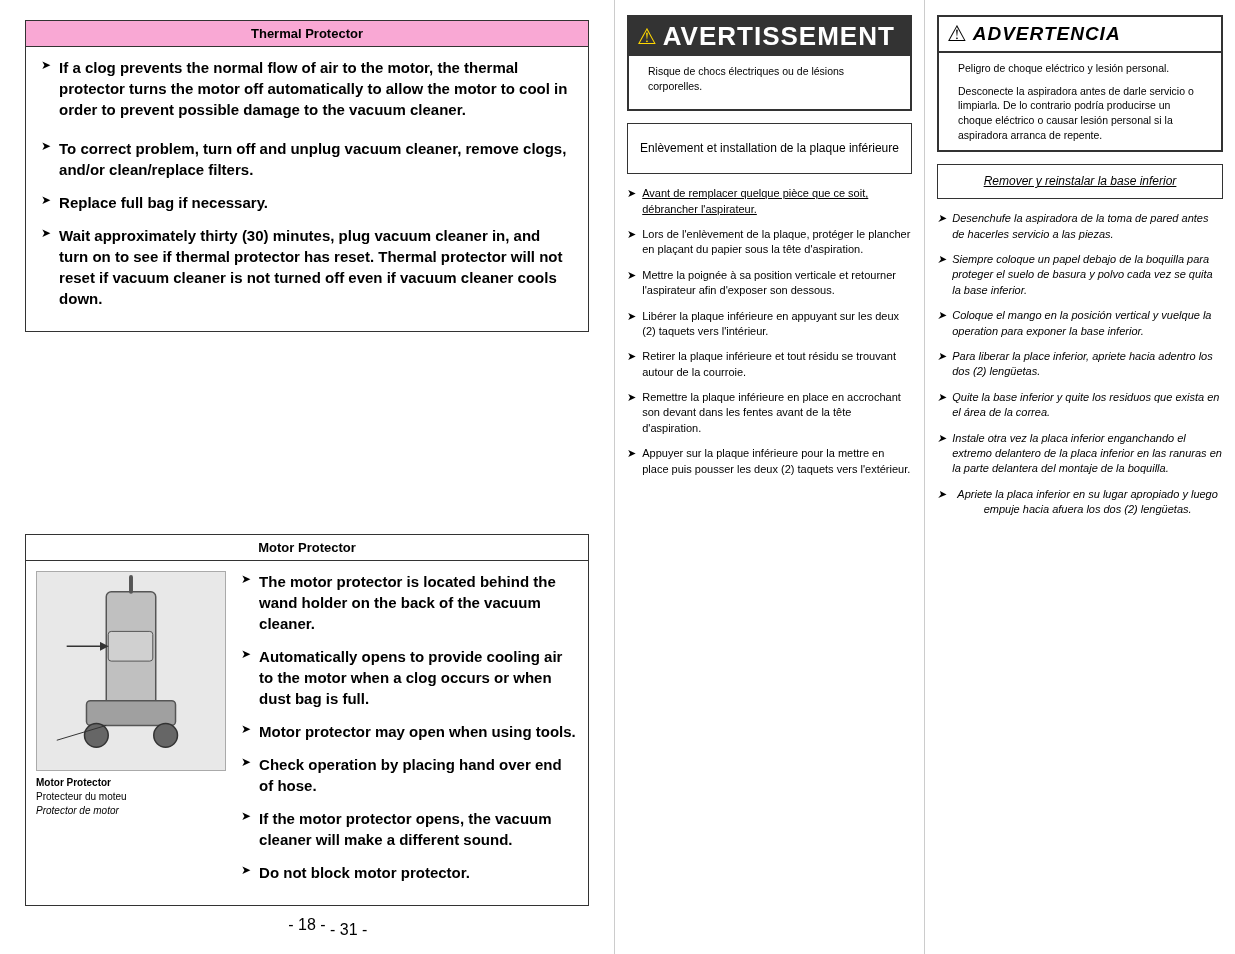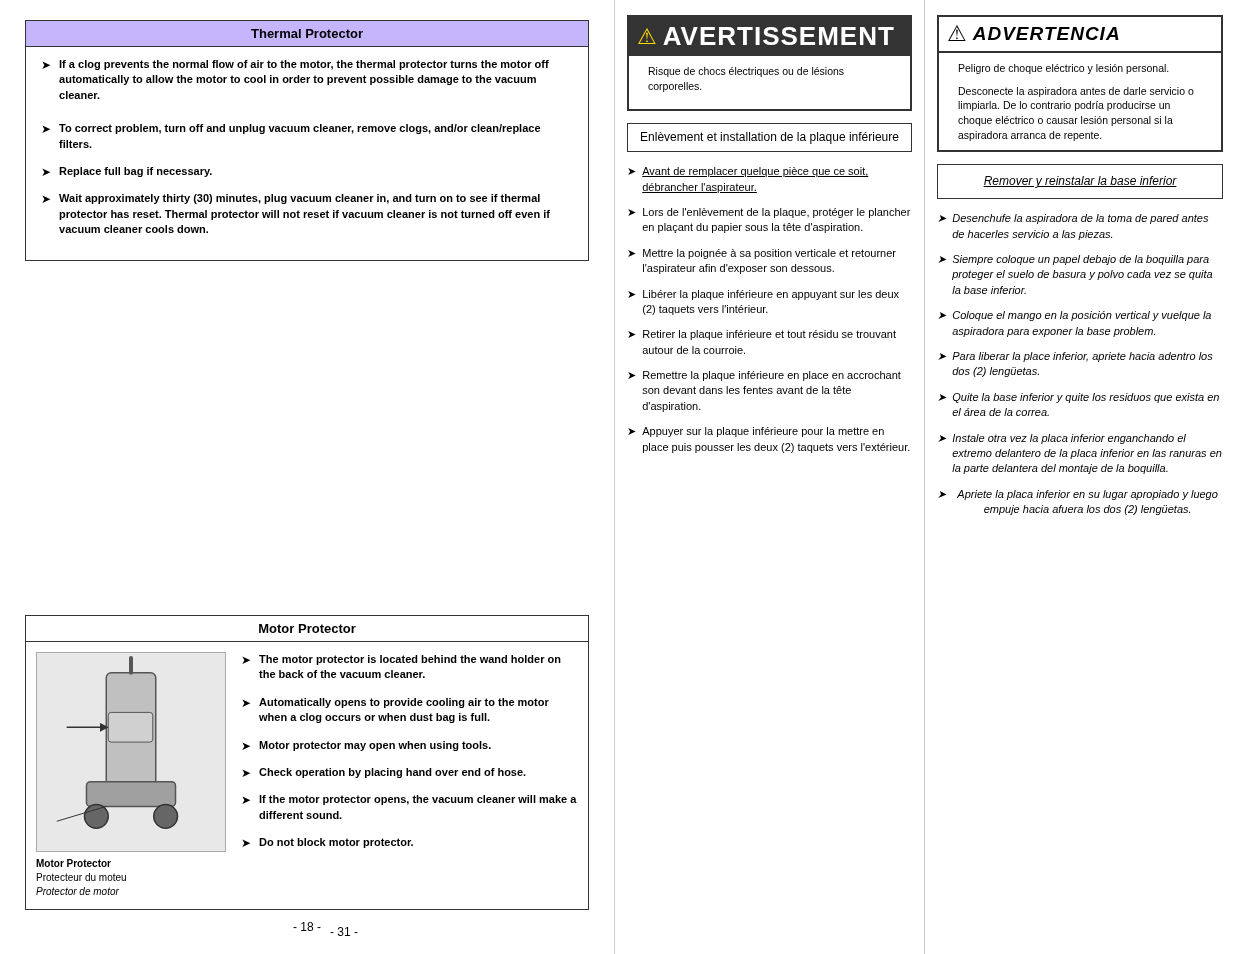--- a/index.html
+++ b/index.html
@@ -36,40 +36,40 @@
     .section-box {
       border: 1.5px solid #333;
       margin-bottom: 15px;
     }
     .section-title {
       text-align: center;
       font-weight: bold;
       font-size: 13px;
       padding: 5px 10px;
       border-bottom: 1.5px solid #333;
-      background: #c4b5fd;
+      background: #f9a8d4;
     }
     .section-content {
       padding: 10px 15px;
     }
 
     
     .bullet-item {
       display: flex;
       margin-bottom: 12px;
       align-items: flex-start;
     }
     .arrow {
       font-size: 12px;
       margin-right: 8px;
       margin-top: 1px;
       flex-shrink: 0;
     }
     .bullet-text {
-      font-size: 11px;
+      font-size: 15px;
       line-height: 1.4;
     }
     .bullet-text strong {
       font-weight: bold;
     }
 
     
     .motor-section {
       border: 1.5px solid #333;
       margin-top: 10px;
@@ -108,21 +108,21 @@
     .motor-label em { font-style: italic; }
     .motor-bullets {
       flex: 1;
     }
 
     
     .page-number {
       text-align: center;
       margin-top: auto;
       padding-top: 10px;
-      font-size: 12px;
+      font-size: 16px;
     }
 
     
     .warning-box {
       border: 2.5px solid #333;
       margin-bottom: 12px;
     }
     .warning-header {
       background: #333;
       color: #fff;
@@ -162,21 +162,21 @@
     .warning-body {
       padding: 8px 19px;
       font-size: 10.5px;
       line-height: 1.4;
     }
 
     
     .instr-header {
       border: 1.5px solid #333;
       text-align: center;
-      padding: 5px 10px;
+      padding: 16px 10px;
       margin-bottom: 12px;
       font-size: 12px;
       line-height: 1.4;
     }
     .instr-header-italic {
       border: 1.5px solid #333;
       text-align: center;
       padding: 8px 10px;
       margin-bottom: 12px;
       font-size: 12px;
@@ -378,21 +378,21 @@
     <div class="rb-item italic-bullet">
       <span class="rb-arrow">➤</span>
       <span class="rb-text" style="font-style:italic; ">Desenchufe la aspiradora de la toma de pared antes de hacerles servicio a las piezas.</span>
     </div>
     <div class="rb-item italic-bullet">
       <span class="rb-arrow">➤</span>
       <span class="rb-text" style="font-style:italic;">Siempre coloque un papel debajo de la boquilla para proteger el suelo de basura y polvo cada vez se quita la base inferior.</span>
     </div>
     <div class="rb-item italic-bullet">
       <span class="rb-arrow">➤</span>
-      <span class="rb-text" style="font-style:italic;">Coloque el mango en la posición vertical y vuelque la aspiradora para exponer la base problem.</span>
+      <span class="rb-text" style="font-style:italic;">Coloque el mango en la posición vertical y vuelque la operation para exponer la base inferior.</span>
     </div>
     <div class="rb-item italic-bullet">
       <span class="rb-arrow">➤</span>
       <span class="rb-text" style="font-style:italic;">Para liberar la place inferior, apriete hacia adentro los dos (2) lengüetas.</span>
     </div>
     <div class="rb-item italic-bullet">
       <span class="rb-arrow">➤</span>
       <span class="rb-text" style="font-style:italic;">Quite la base inferior y quite los residuos que exista en el área de la correa.</span>
     </div>
     <div class="rb-item italic-bullet">

